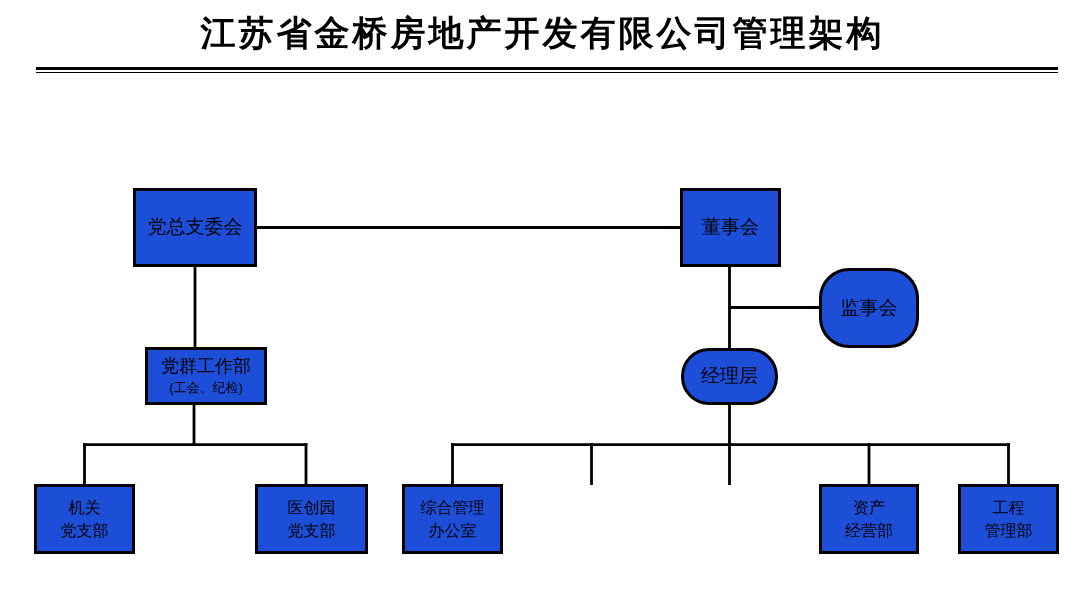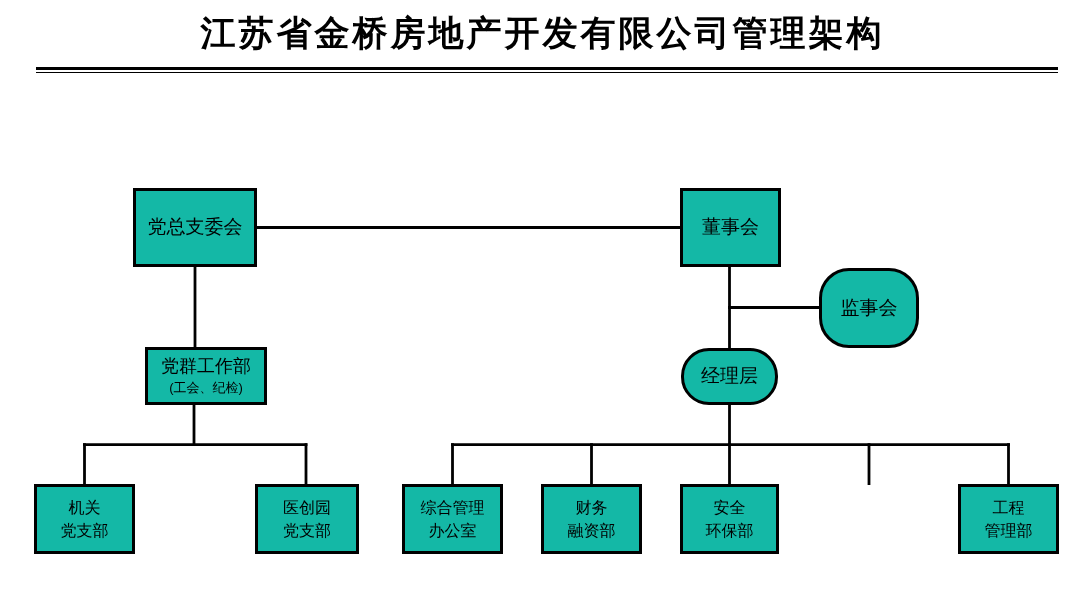--- a/index.html
+++ b/index.html
@@ -45,21 +45,21 @@
     width: 1085px;
     height: 604px;
     pointer-events: none;
   }
   .connectors line { stroke: #000000; stroke-width: 2.8; }
 
   .node {
     position: absolute;
     box-sizing: border-box;
     border: 3px solid #000000;
-    background: #14b8a6;
+    background: #1d4ed8;
     display: flex;
     flex-direction: column;
     align-items: center;
     justify-content: center;
     text-align: center;
   }
   .node .label {
     white-space: pre-line;
     line-height: 1.4;
   }
@@ -75,21 +75,21 @@
 
   
   #n-party-committee { left: 133px; top: 188px; width: 124px; height: 79px; }
   #n-board           { left: 680px; top: 188px; width: 101px; height: 79px; }
   #n-supervisory     { left: 819px; top: 268px; width: 100px; height: 80px; border-radius: 30px; }
   #n-party-work      { left: 133px; top: 347px; width: 122px; height: 58px; margin-left: 12px; }
   #n-management      { left: 681px; top: 348px; width:  97px; height: 57px; border-radius: 28px; }
 
   .lvl-bottom { top: 484px; height: 70px; }
   #n-agency-branch   { left:  34px; width: 101px; }
-  #n-medpark-branch  { left: 255px; width: 104px; }
+  #n-medpark-branch  { left: 255px; width: 113px; }
   #n-general-office  { left: 402px; width: 101px; }
   #n-finance-dept    { left: 541px; width: 101px; }
   #n-safety-dept     { left: 680px; width:  99px; }
   #n-asset-dept      { left: 819px; width: 100px; }
   #n-engineering-dept{ left: 958px; width: 101px; }
 </style>
 </head>
 <body>
 
 <div class="canvas">
@@ -149,26 +149,22 @@
 党支部</div>
   </div>
   <div class="node lvl-bottom" id="n-medpark-branch">
     <div class="label">医创园
 党支部</div>
   </div>
   <div class="node lvl-bottom" id="n-general-office">
     <div class="label">综合管理
 办公室</div>
   </div>
-  <div class="node lvl-bottom" id="n-finance-dept">
-    <div class="label">财务
-融资部</div>
-  </div>
-  <div class="node lvl-bottom" id="n-safety-dept">
-    <div class="label">安全
-环保部</div>
+  <div class="node lvl-bottom" id="n-asset-dept">
+    <div class="label">资产
+经营部</div>
   </div>
   <div class="node lvl-bottom" id="n-engineering-dept">
     <div class="label">工程
 管理部</div>
   </div>
 
 </div>
 
 </body></html>

